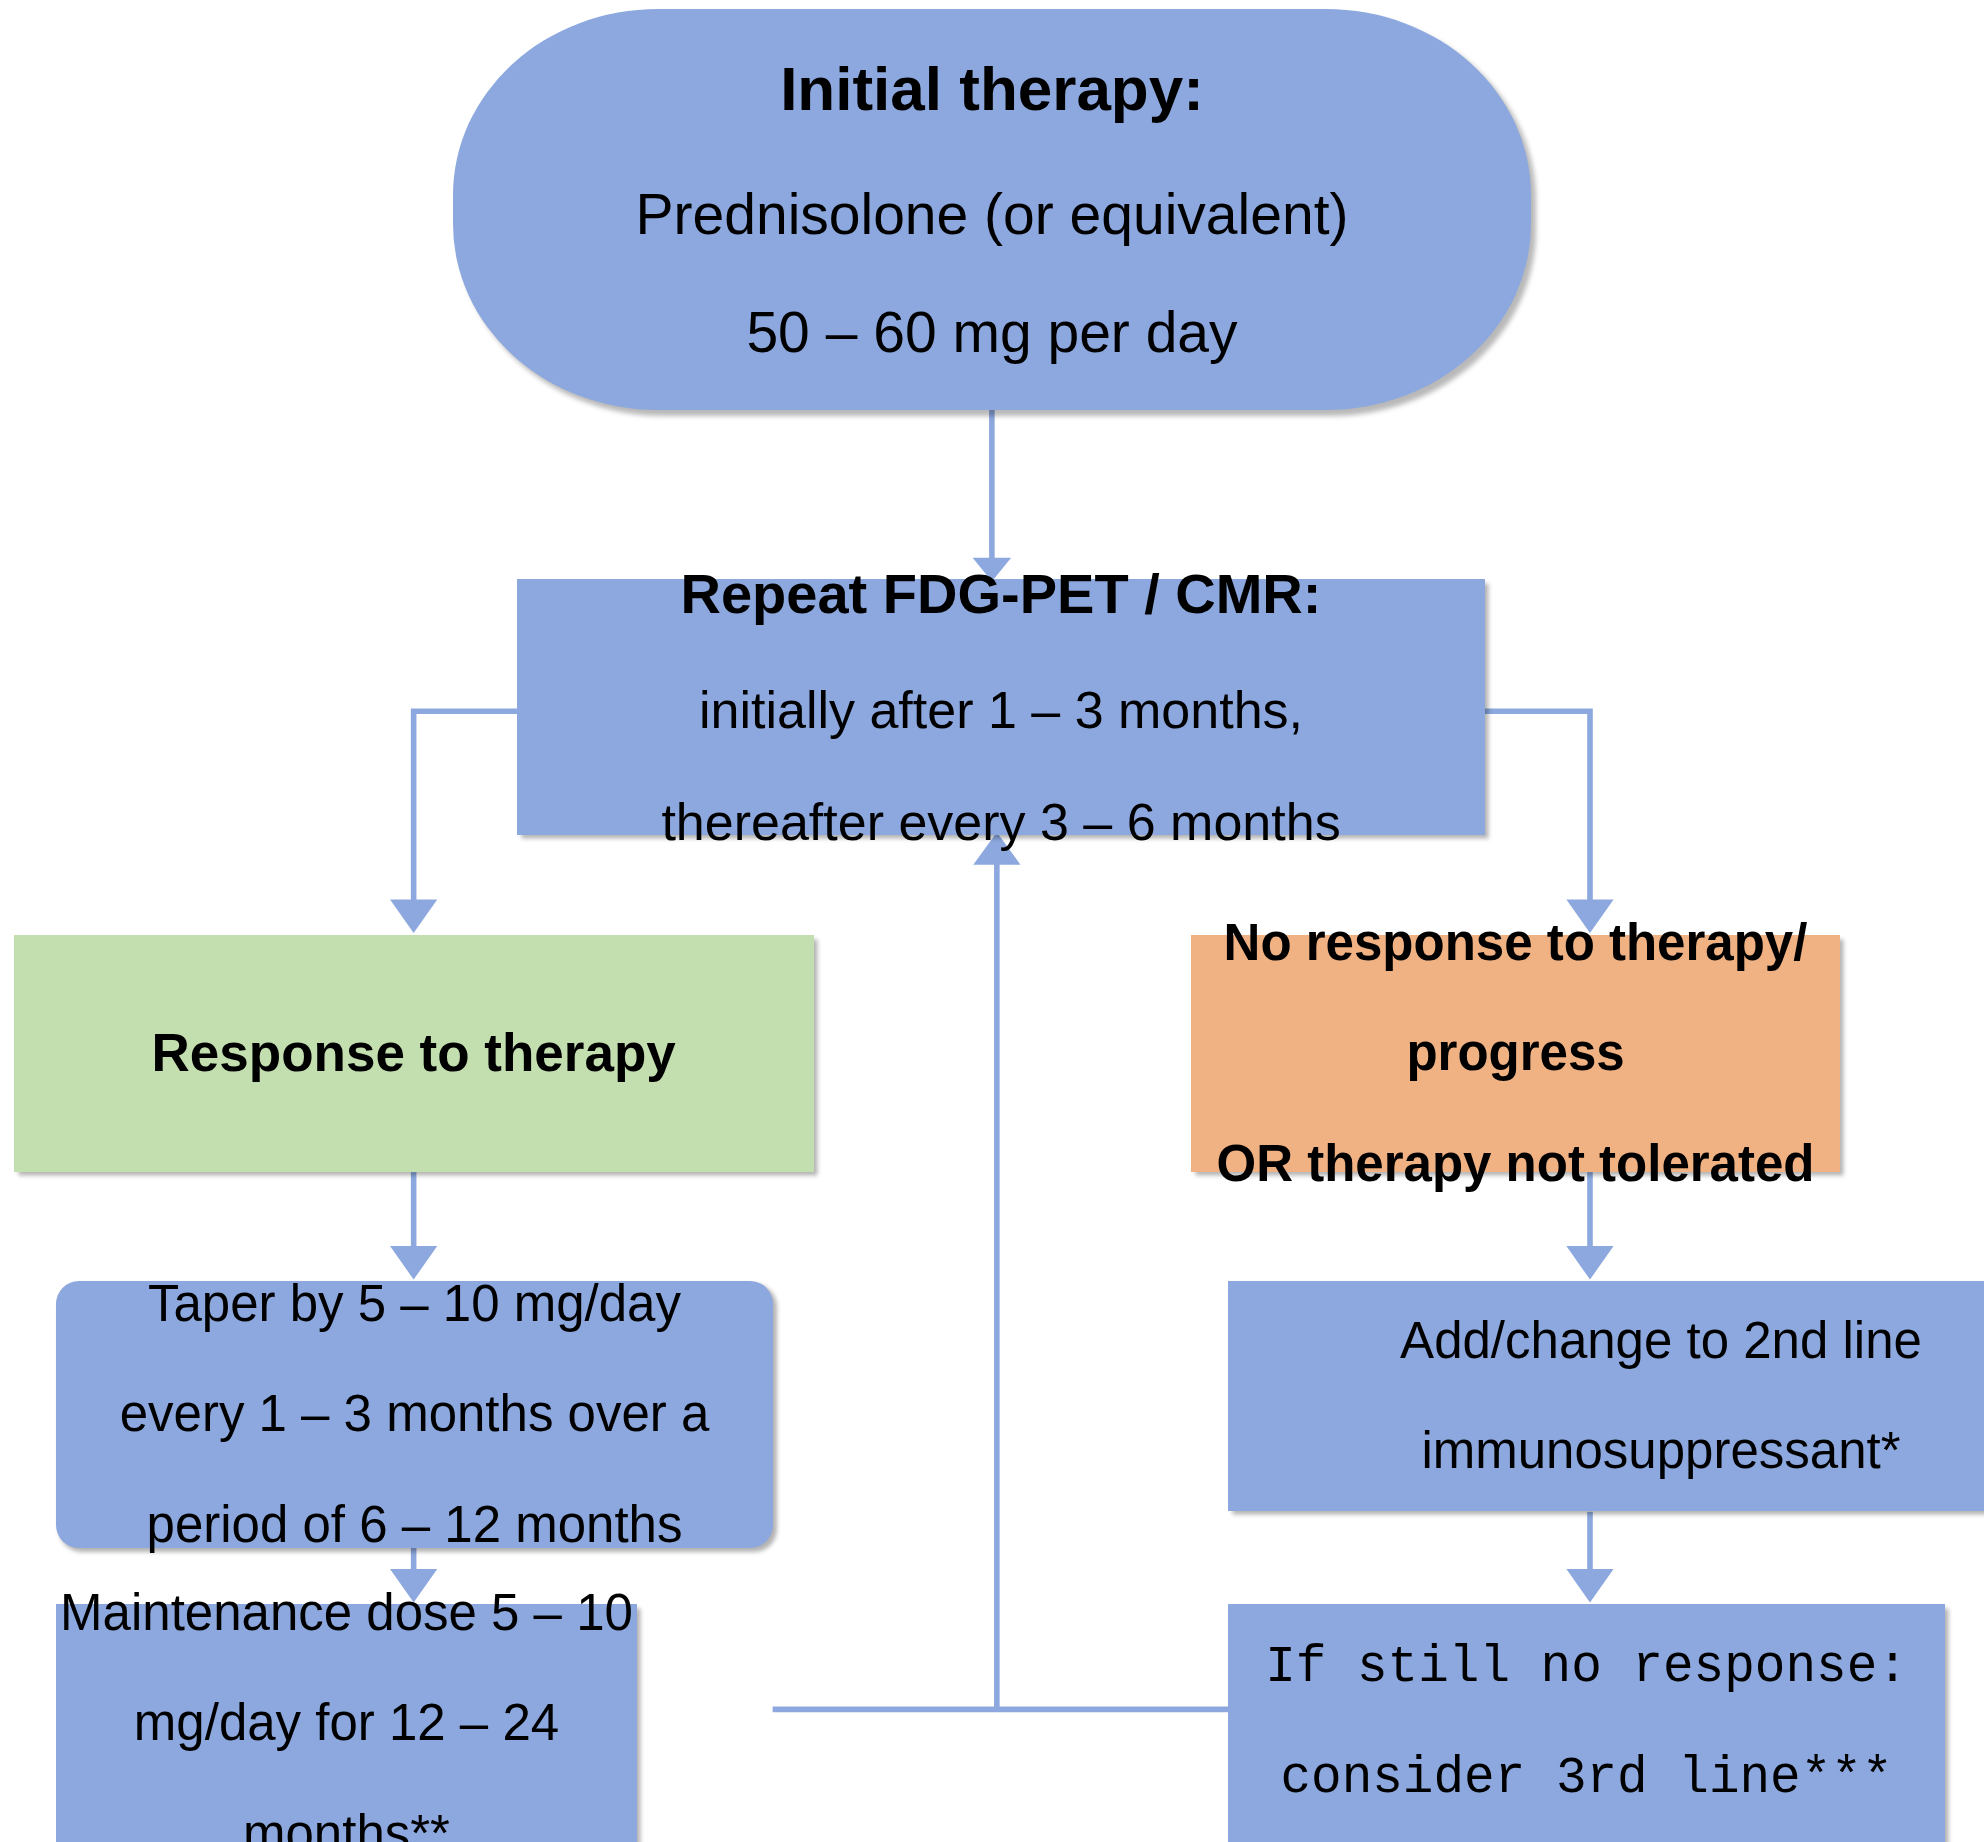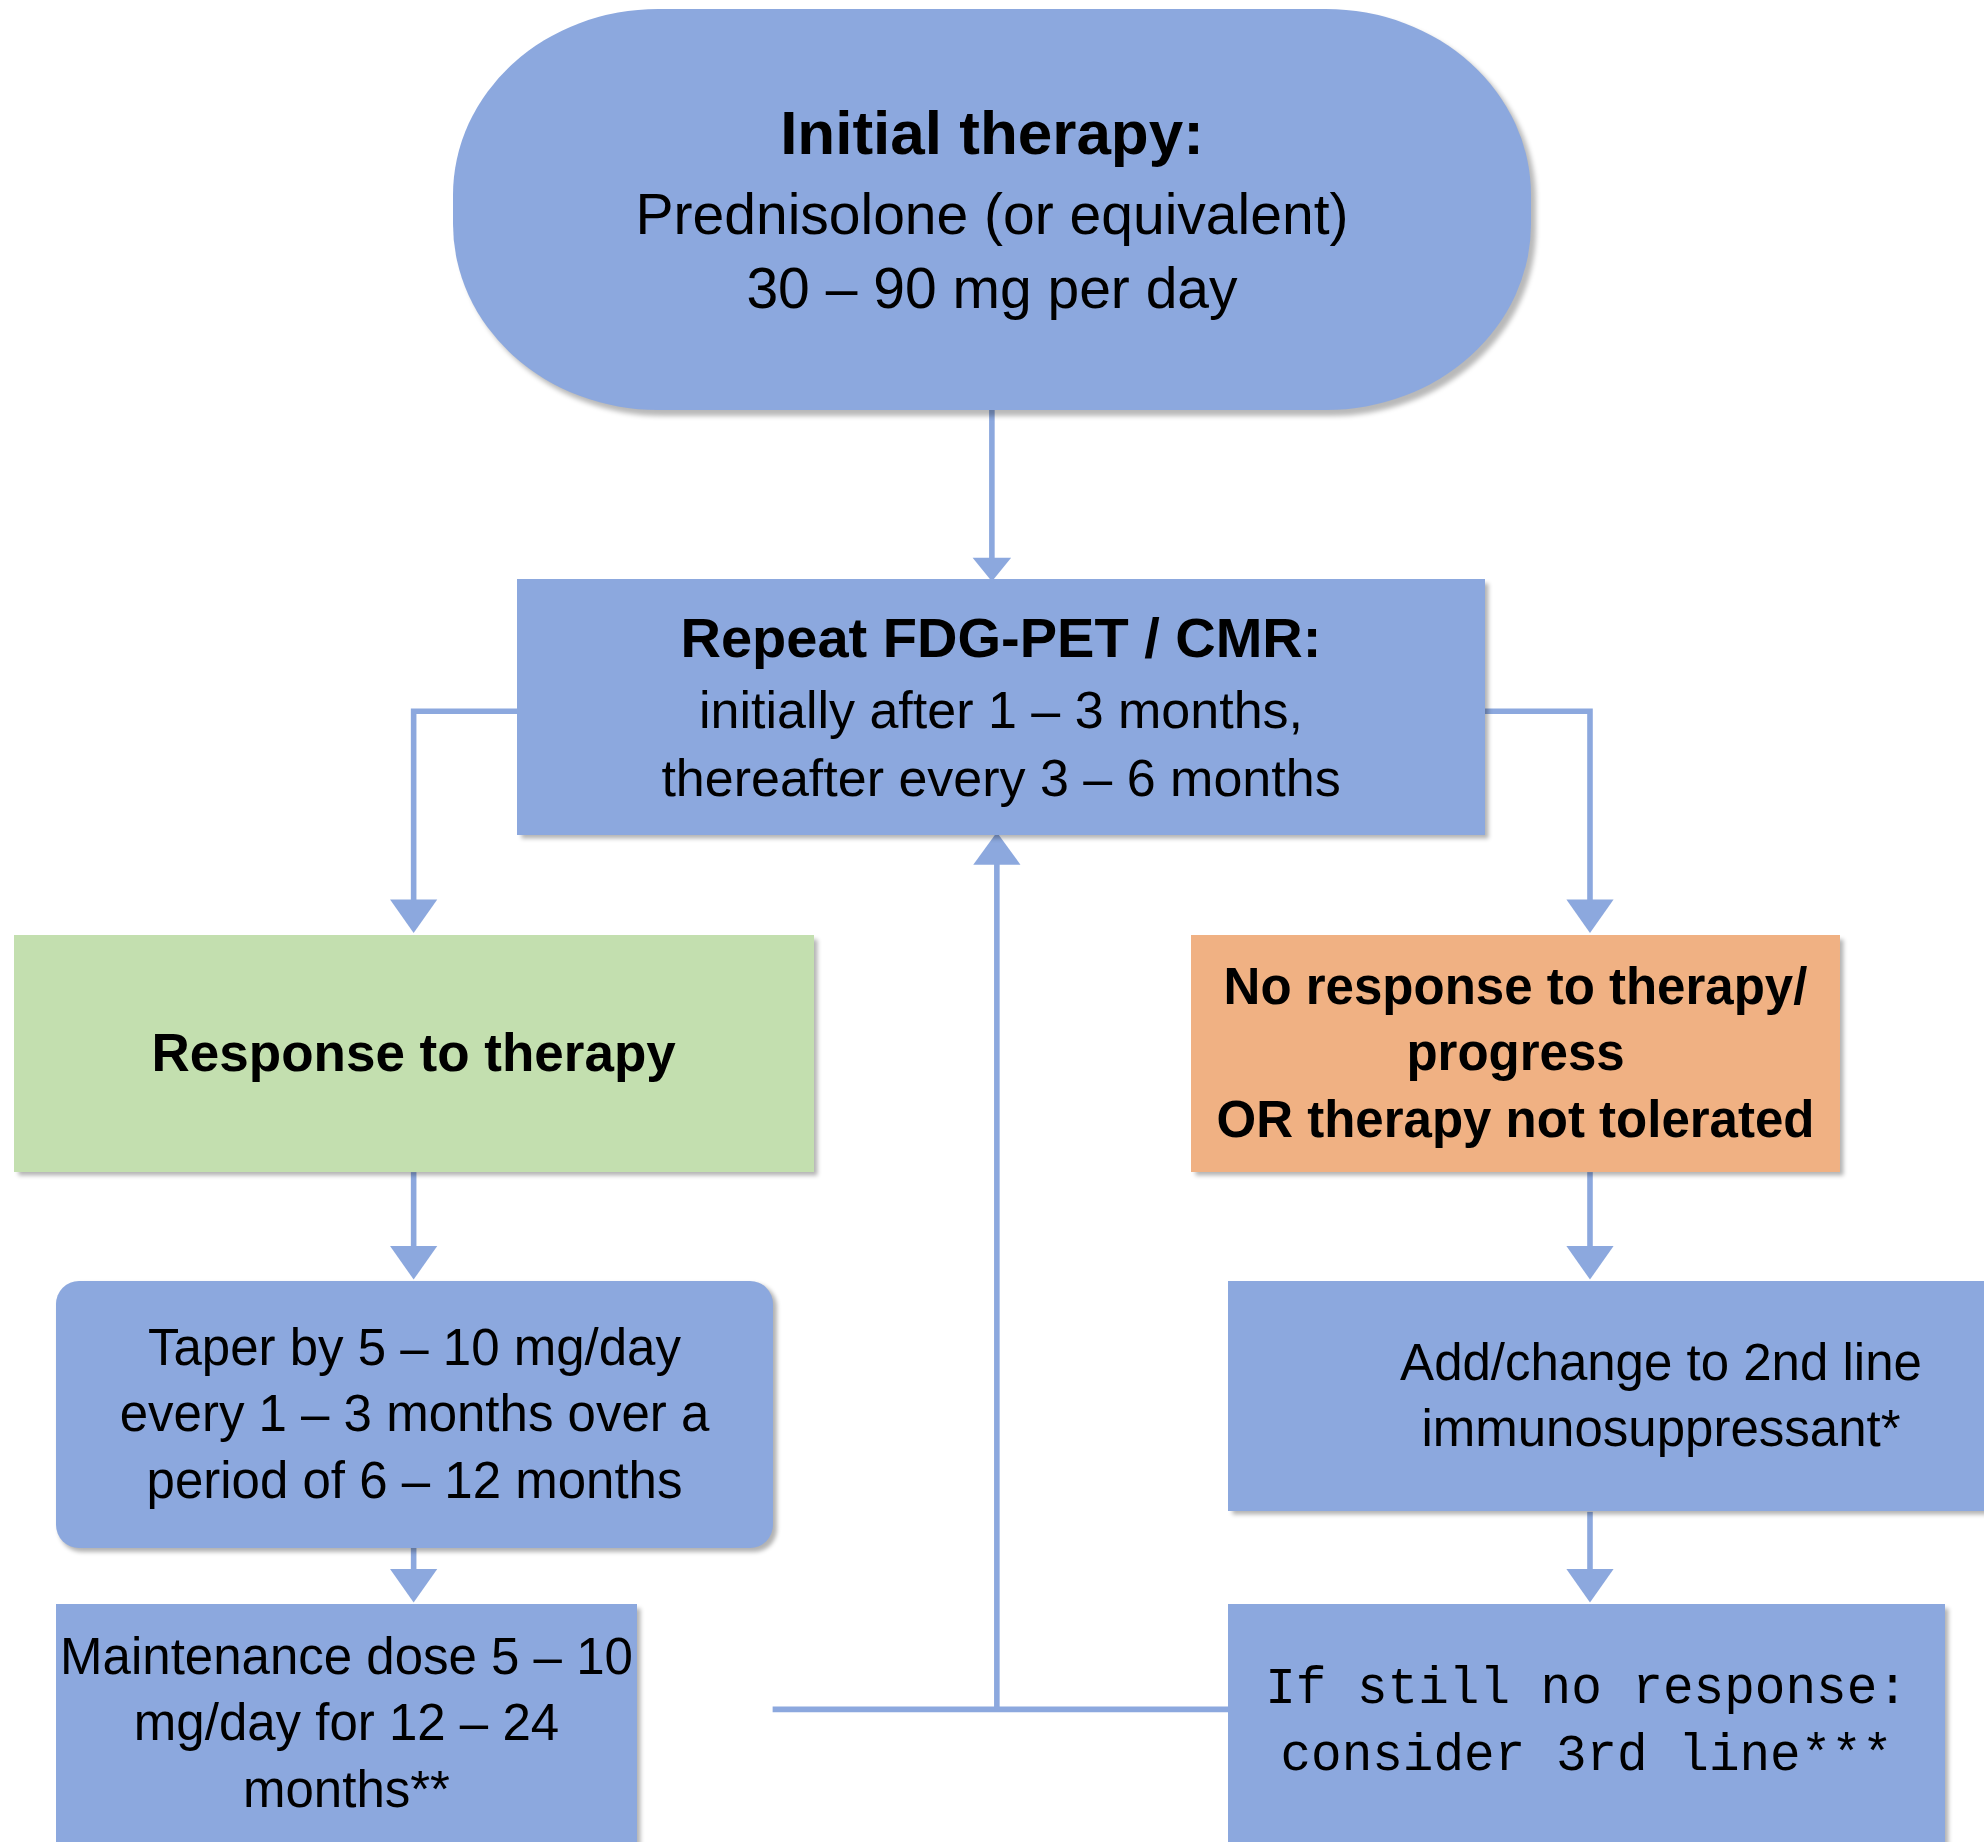--- a/index.html
+++ b/index.html
@@ -33,20 +33,21 @@
     z-index: 2;
     box-sizing: border-box;
     display: flex;
     flex-direction: column;
     align-items: center;
     justify-content: center;
     text-align: center;
     color: #000000;
     line-height: 1.30;
     box-shadow: 3.7px 3.7px 4.3px rgba(0,0,0,0.30);
+    gap: 44px;
   }
   .node .ln {
     display: block;
     white-space: nowrap;
   }
   .node .ln.b {
     font-weight: bold;
   }
   .blue   { background: #8CA8DE; }
   .green  { background: #C3DFAF; }
@@ -160,21 +161,21 @@
     <g>
       <line x1="1244" y1="2752" x2="1978" y2="2752" stroke="#8CA8DE" stroke-width="9"></line>
       <line x1="1605" y1="2752" x2="1605" y2="1385" stroke="#8CA8DE" stroke-width="9"></line>
       <polygon points="1567,1392 1643,1392 1605,1340" fill="#8CA8DE"></polygon>
     </g>
   </svg>
 
   <div class="node blue" id="node-initial-therapy">
     <span class="ln b">Initial therapy:</span>
     <span class="ln">Prednisolone (or equivalent)</span>
-    <span class="ln">30 – 90 mg per day</span>
+    <span class="ln">50 – 60 mg per day</span>
   </div>
 
   <div class="node blue" id="node-repeat-imaging">
     <span class="ln b">Repeat FDG-PET / CMR:</span>
     <span class="ln">initially after 1 – 3 months,</span>
     <span class="ln">thereafter every 3 – 6 months</span>
   </div>
 
   <div class="node green" id="node-response">
     <span class="ln b">Response to therapy</span>

